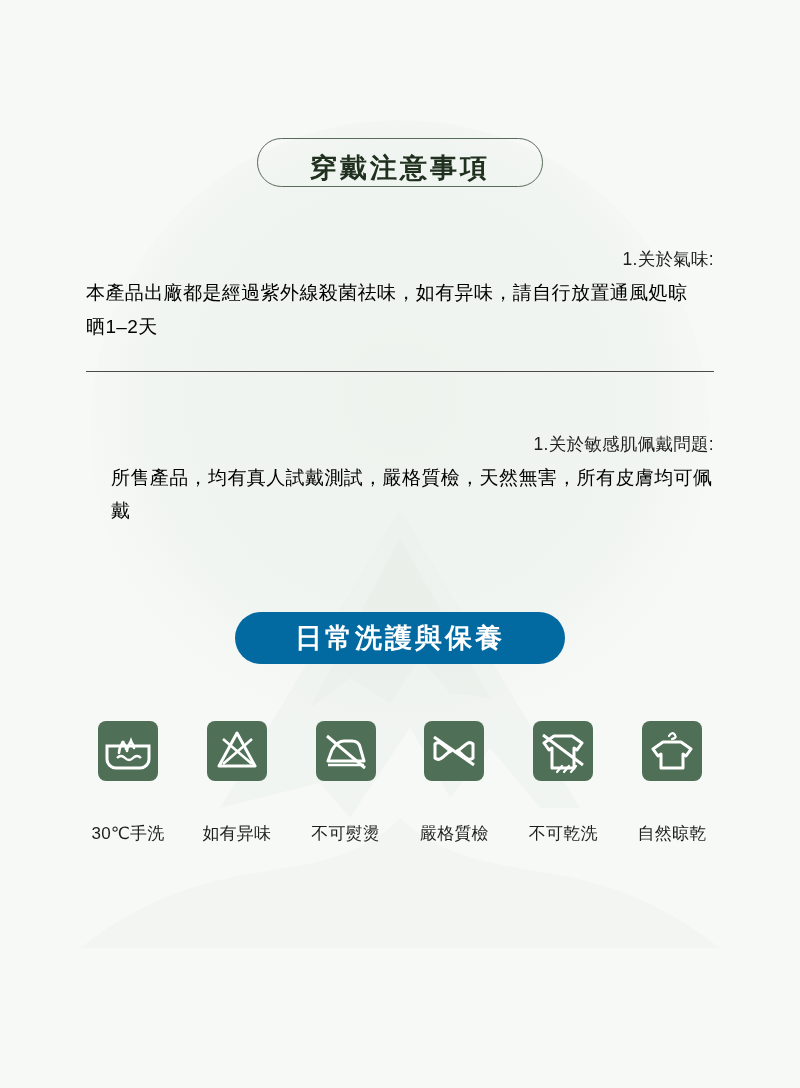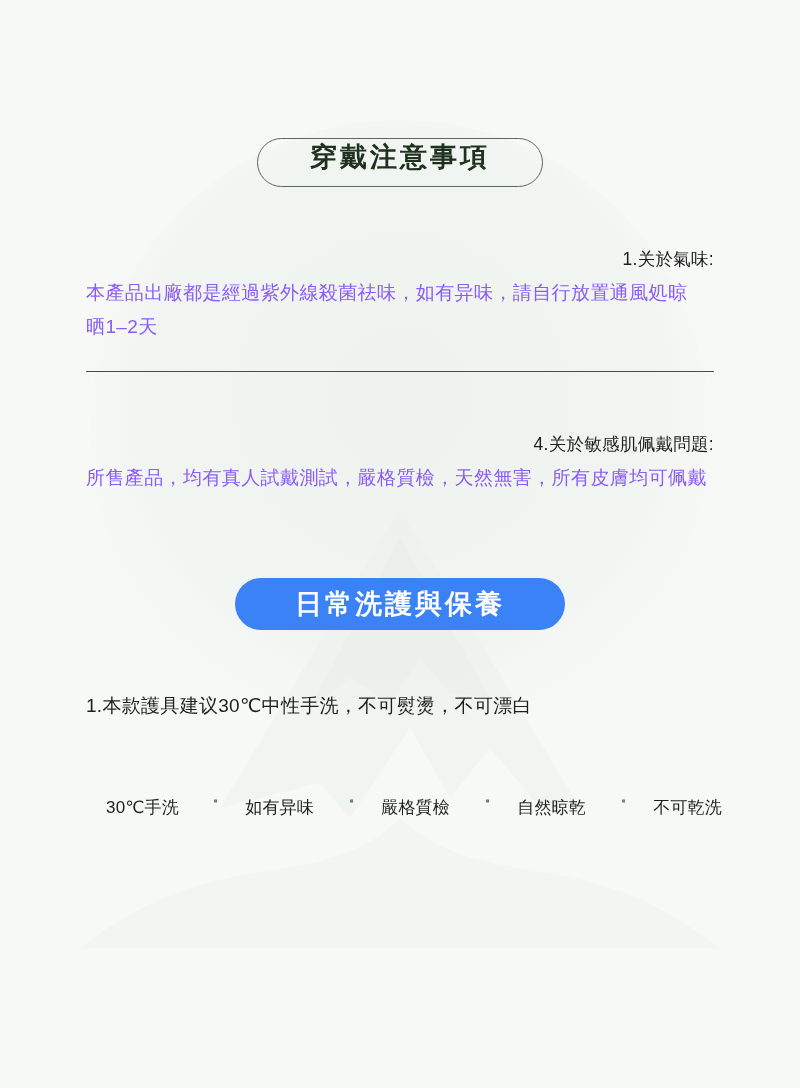--- a/index.html
+++ b/index.html
@@ -43,21 +43,21 @@
   }
 
   
   .title-outline {
     width: 284px;
     margin: 138px auto 0 auto;
     border: 1.6px solid #5a6b5a;
     border-radius: 28px;
     height: 47px;
     display: flex;
-    align-items: flex-start;
+    align-items: flex-end;
     justify-content: center;
     background: transparent;
   }
   .title-outline span {
     font-size: 27px;
     font-weight: bold;
     letter-spacing: 3px;
     color: #20301f;
   }
 
@@ -66,42 +66,43 @@
   }
   .para-head {
     font-size: 17.5px;
     color: #1d1d1d;
     line-height: 1.9;
     letter-spacing: 0.3px;
     text-align: right;
   }
   .para-body {
     font-size: 19px;
-    color: #8b5cf6;
+    color: #000000;
     line-height: 1.75;
     letter-spacing: 0.4px;
     max-width: 620px;
   }
   .para-body.wide {
     max-width: 680px;
+    margin-left: 25px;
   }
 
   .divider {
     margin: 28px 86px 0 86px;
     height: 1px;
     background: #2b2b2b;
     opacity: 0.85;
   }
 
   
   .title-solid {
     width: 330px;
     height: 52px;
     margin: 84px auto 0 auto;
-    background: #3b82f6;
+    background: #0369a1;
     border-radius: 26px;
     display: flex;
     align-items: center;
     justify-content: center;
   }
   .title-solid span {
     font-size: 27px;
     font-weight: bold;
     letter-spacing: 3px;
     color: #ffffff;
@@ -119,21 +120,21 @@
 
   
   .icon-row {
     display: flex;
     justify-content: space-between;
     margin: 44px 78px 0 78px;
   }
   .icon-cell {
     width: 100px;
     display: flex;
-    flex-direction: row;
+    flex-direction: column;
     align-items: center;
     gap: 28px;
   }
   .icon-box {
     width: 62px;
     height: 62px;
     display: block;
   }
   .icon-label {
     margin-top: 12px;
@@ -160,30 +161,29 @@
   </div>
 
   <div class="para-block">
     <div class="para-head">1.关於氣味:</div>
     <div class="para-body">本產品出廠都是經過紫外線殺菌祛味，如有异味，請自行放置通風処晾晒1–2天</div>
   </div>
 
   <div class="divider"></div>
 
   <div class="para-block">
-    <div class="para-head">4.关於敏感肌佩戴問題:</div>
+    <div class="para-head">1.关於敏感肌佩戴問題:</div>
     <div class="para-body wide">所售產品，均有真人試戴測試，嚴格質檢，天然無害，所有皮膚均可佩戴</div>
   </div>
 
   <div class="title-solid">
     <span>日常洗護與保養</span>
   </div>
 
   <div class="care-list">
-    <div class="care-item">1.本款護具建议30℃中性手洗，不可熨燙，不可漂白</div>
   </div>
 
   <div class="icon-row">
 
     <div class="icon-cell">
       <svg class="icon-box" viewBox="0 0 62 62">
         <rect x="1" y="1" width="60" height="60" rx="8" fill="#4f7057"></rect>
         <path d="M10 26 h42 v13 a9 9 0 0 1 -9 9 h-24 a9 9 0 0 1 -9 -9 z" fill="none" stroke="#ffffff" stroke-width="3"></path>
         <path d="M22 33 c0 -6 3 -8 4 -12 c1 4 3 4 3 8 M30 31 c0 -5 3 -7 4 -10 c1 3 3 4 3 7" fill="none" stroke="#ffffff" stroke-width="2.6" stroke-linecap="round"></path>
         <path d="M20 38 q4 -4 8 0 t8 0 t8 0" fill="none" stroke="#ffffff" stroke-width="2.4"></path>
@@ -193,44 +193,53 @@
 
     <div class="icon-cell">
       <svg class="icon-box" viewBox="0 0 62 62">
         <rect x="1" y="1" width="60" height="60" rx="8" fill="#4f7057"></rect>
         <path d="M31 13 L49 46 H13 Z" fill="none" stroke="#ffffff" stroke-width="3" stroke-linejoin="round"></path>
         <path d="M17 19 L46 44 M46 19 L17 44" stroke="#ffffff" stroke-width="2.6"></path>
       </svg>
       <div class="icon-label">如有异味</div>
     </div>
 
+    <div class="icon-cell">
+      <svg class="icon-box" viewBox="0 0 62 62">
+        <rect x="1" y="1" width="60" height="60" rx="8" fill="#4f7057"></rect>
+        <path d="M13 41 h36 l-4 -14 c-1 -4 -4 -6 -8 -6 h-8 c-5 0 -9 4 -12 9 z" fill="none" stroke="#ffffff" stroke-width="3" stroke-linejoin="round"></path>
+        <path d="M13 45 h36" stroke="#ffffff" stroke-width="2.4"></path>
+        <path d="M12 16 L50 48" stroke="#ffffff" stroke-width="3"></path>
+      </svg>
+      <div class="icon-label">不可熨燙</div>
+    </div>
 
     <div class="icon-cell">
       <svg class="icon-box" viewBox="0 0 62 62">
         <rect x="1" y="1" width="60" height="60" rx="8" fill="#4f7057"></rect>
         <path d="M12 24 c6 -5 10 5 16 7 c-6 2 -10 12 -16 7 z" fill="none" stroke="#ffffff" stroke-width="3" stroke-linejoin="round"></path>
         <path d="M50 24 c-6 -5 -10 5 -16 7 c6 2 10 12 16 7 z" fill="none" stroke="#ffffff" stroke-width="3" stroke-linejoin="round"></path>
         <path d="M11 17 L51 45" stroke="#ffffff" stroke-width="3"></path>
       </svg>
       <div class="icon-label">嚴格質檢</div>
     </div>
 
     <div class="icon-cell">
       <svg class="icon-box" viewBox="0 0 62 62">
         <rect x="1" y="1" width="60" height="60" rx="8" fill="#4f7057"></rect>
-        <path d="M22 22 h18 l10 7 -5 7 -3 -2 v14 h-22 v-14 l-3 2 -5 -7 z" fill="none" stroke="#ffffff" stroke-width="3" stroke-linejoin="round"></path>
-        <path d="M28 16 q3 -5 6 -1 q2 3 -3 4" fill="none" stroke="#ffffff" stroke-width="2.2" stroke-linecap="round"></path>
-      </svg>
-      <div class="icon-label">自然晾乾</div>
-    </div>
-
-    <div class="icon-cell">
-      <svg class="icon-box" viewBox="0 0 62 62">
-        <rect x="1" y="1" width="60" height="60" rx="8" fill="#4f7057"></rect>
         <path d="M22 16 h18 l10 7 -5 7 -3 -2 v20 h-22 v-20 l-3 2 -5 -7 z" fill="none" stroke="#ffffff" stroke-width="3" stroke-linejoin="round"></path>
         <path d="M11 15 L51 45" stroke="#ffffff" stroke-width="3"></path>
         <path d="M30 46 l-5 6 M37 46 l-5 6 M44 46 l-5 6" stroke="#ffffff" stroke-width="2.2" stroke-linecap="round"></path>
       </svg>
       <div class="icon-label">不可乾洗</div>
     </div>
 
+    <div class="icon-cell">
+      <svg class="icon-box" viewBox="0 0 62 62">
+        <rect x="1" y="1" width="60" height="60" rx="8" fill="#4f7057"></rect>
+        <path d="M22 22 h18 l10 7 -5 7 -3 -2 v14 h-22 v-14 l-3 2 -5 -7 z" fill="none" stroke="#ffffff" stroke-width="3" stroke-linejoin="round"></path>
+        <path d="M28 16 q3 -5 6 -1 q2 3 -3 4" fill="none" stroke="#ffffff" stroke-width="2.2" stroke-linecap="round"></path>
+      </svg>
+      <div class="icon-label">自然晾乾</div>
+    </div>
+
   </div>
 </div>
 
 </body></html>

